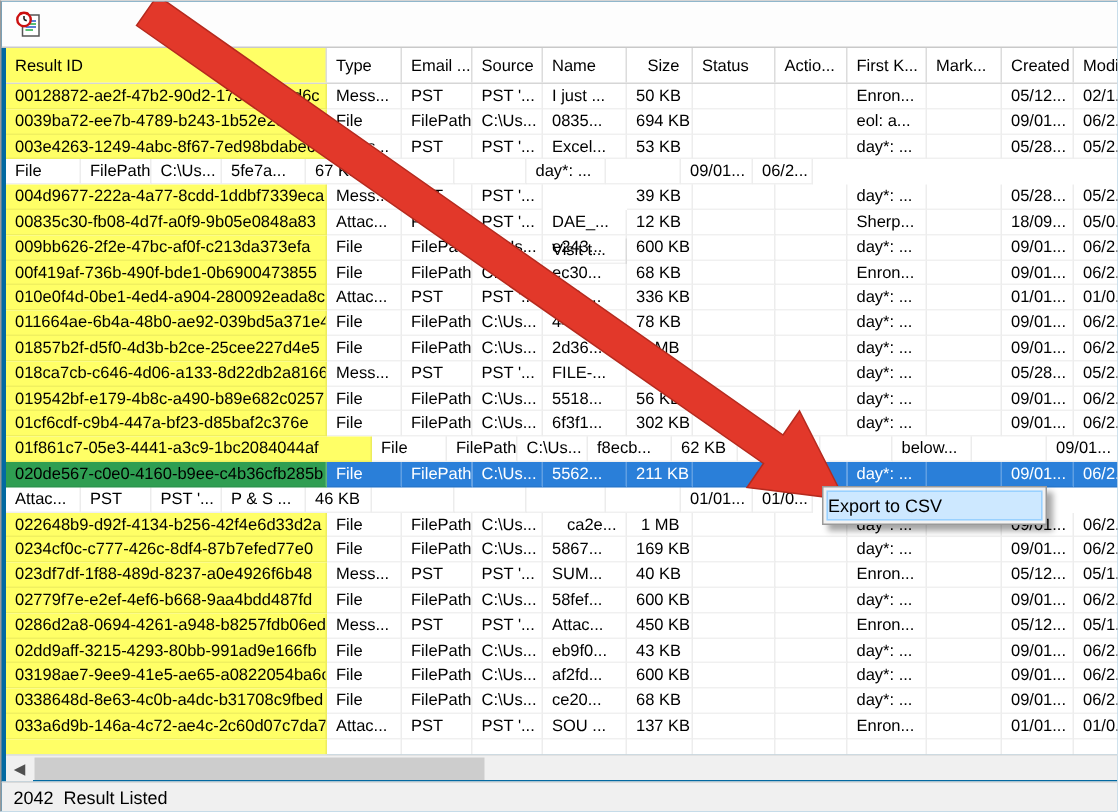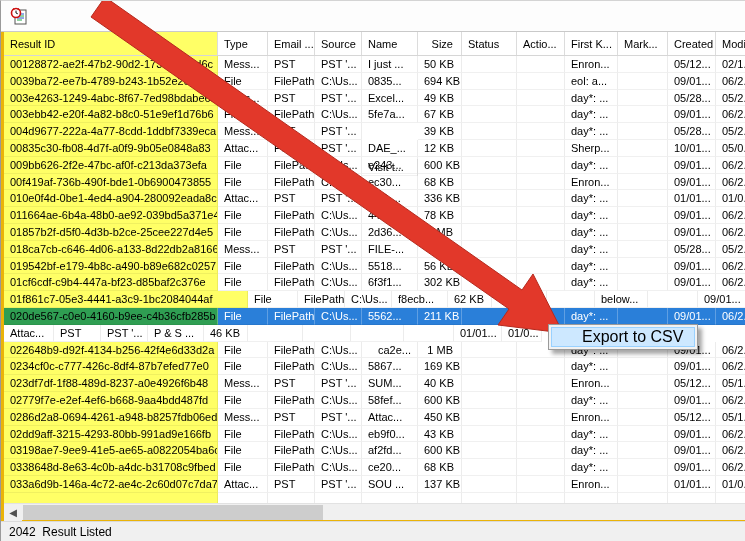--- a/index.html
+++ b/index.html
@@ -2,21 +2,21 @@
 <html><head>
 <meta charset="utf-8">
 <style>
   html,body{margin:0;padding:0;background:#fff;}
   *{box-sizing:border-box;}
   .app{
     position:relative;
     width:745px;height:541px;
     font-family:"Liberation Sans", sans-serif;
     font-size:11px;color:#000;
-    background:#eab308;
+    background:#0369a1;
     border-top:1px solid #d4d4d4;
     border-left:1px solid #9a9a9a;
     overflow:hidden;
   }
   .toolbar{
     height:31px;background:#fdfdfd;
     border-bottom:1px solid #c9c9c9;
     display:flex;align-items:center;padding-left:7px;
   }
   .tool-btn{width:22px;height:22px;display:flex;align-items:center;justify-content:center;}
@@ -69,21 +69,21 @@
   }
   .context-menu{
     position:absolute;left:547px;top:323px;width:150px;height:26px;
     background:#f2f2f2;border:1px solid #9a9a9a;
     box-shadow:4px 4px 4px rgba(0,0,0,0.35);
     z-index:10;padding:2px;
   }
   .menu-item{
     height:20px;line-height:18px;
     background:#cde8ff;border:1px solid #99d1ff;
-    font-size:16px;padding-left:30px;
+    font-size:12px;
   }
 </style>
 </head>
 <body>
 
 <div class="app">
 
   <div class="toolbar">
     <div class="tool-btn">
       <svg width="20" height="20" viewBox="0 0 20 20">
@@ -144,30 +144,29 @@
           <div class="cell" style="width: 50px;"></div>
           <div class="cell" style="width: 48px;">09/01...</div>
           <div class="cell" style="width: 40px;">06/2...</div>
         </div>
         <div class="trow">
           <div class="cell yellow" style="width: 214px;">003e4263-1249-4abc-8f67-7ed98bdabe6d</div>
           <div class="cell" style="width: 50px;">Mess...</div>
           <div class="cell" style="width: 47px;">PST</div>
           <div class="cell" style="width: 47px;">PST '...</div>
           <div class="cell" style="width: 56px;">Excel...</div>
-          <div class="cell right" style="width: 44px;">49 KB</div>
+          <div class="cell right" style="width: 44px;">53 KB</div>
           <div class="cell" style="width: 55px;"></div>
           <div class="cell" style="width: 48px;"></div>
           <div class="cell" style="width: 53px;">day*: ...</div>
           <div class="cell" style="width: 50px;"></div>
           <div class="cell" style="width: 48px;">05/28...</div>
           <div class="cell" style="width: 40px;">05/2...</div>
         </div>
         <div class="trow">
-          <div class="cell yellow" style="width: 214px;">003ebb42-e20f-4a82-b8c0-51e9ef1d76b6</div>
           <div class="cell" style="width: 50px;">File</div>
           <div class="cell" style="width: 47px;">FilePath</div>
           <div class="cell" style="width: 47px;">C:\Us...</div>
           <div class="cell" style="width: 56px;">5fe7a...</div>
           <div class="cell right" style="width: 44px;">67 KB</div>
           <div class="cell" style="width: 55px;"></div>
           <div class="cell" style="width: 48px;"></div>
           <div class="cell" style="width: 53px;">day*: ...</div>
           <div class="cell" style="width: 50px;"></div>
           <div class="cell" style="width: 48px;">09/01...</div>
@@ -191,21 +190,21 @@
           <div class="cell yellow" style="width: 214px;">00835c30-fb08-4d7f-a0f9-9b05e0848a83</div>
           <div class="cell" style="width: 50px;">Attac...</div>
           <div class="cell" style="width: 47px;">PST</div>
           <div class="cell" style="width: 47px;">PST '...</div>
           <div class="cell" style="width: 56px;">DAE_...</div>
           <div class="cell right" style="width: 44px;">12 KB</div>
           <div class="cell" style="width: 55px;"></div>
           <div class="cell" style="width: 48px;"></div>
           <div class="cell" style="width: 53px;">Sherp...</div>
           <div class="cell" style="width: 50px;"></div>
-          <div class="cell" style="width: 48px;">10/01...</div>
+          <div class="cell" style="width: 48px;">18/09...</div>
           <div class="cell" style="width: 40px;">05/0...</div>
         </div>
         <div class="trow">
           <div class="cell yellow" style="width: 214px;">009bb626-2f2e-47bc-af0f-c213da373efa</div>
           <div class="cell" style="width: 50px;">File</div>
           <div class="cell" style="width: 47px;">FilePath</div>
           <div class="cell" style="width: 47px;">C:\Us...</div>
           <div class="cell" style="width: 56px;">e243...</div>
           <div class="cell right" style="width: 44px;">600 KB</div>
           <div class="cell" style="width: 55px;"></div>

